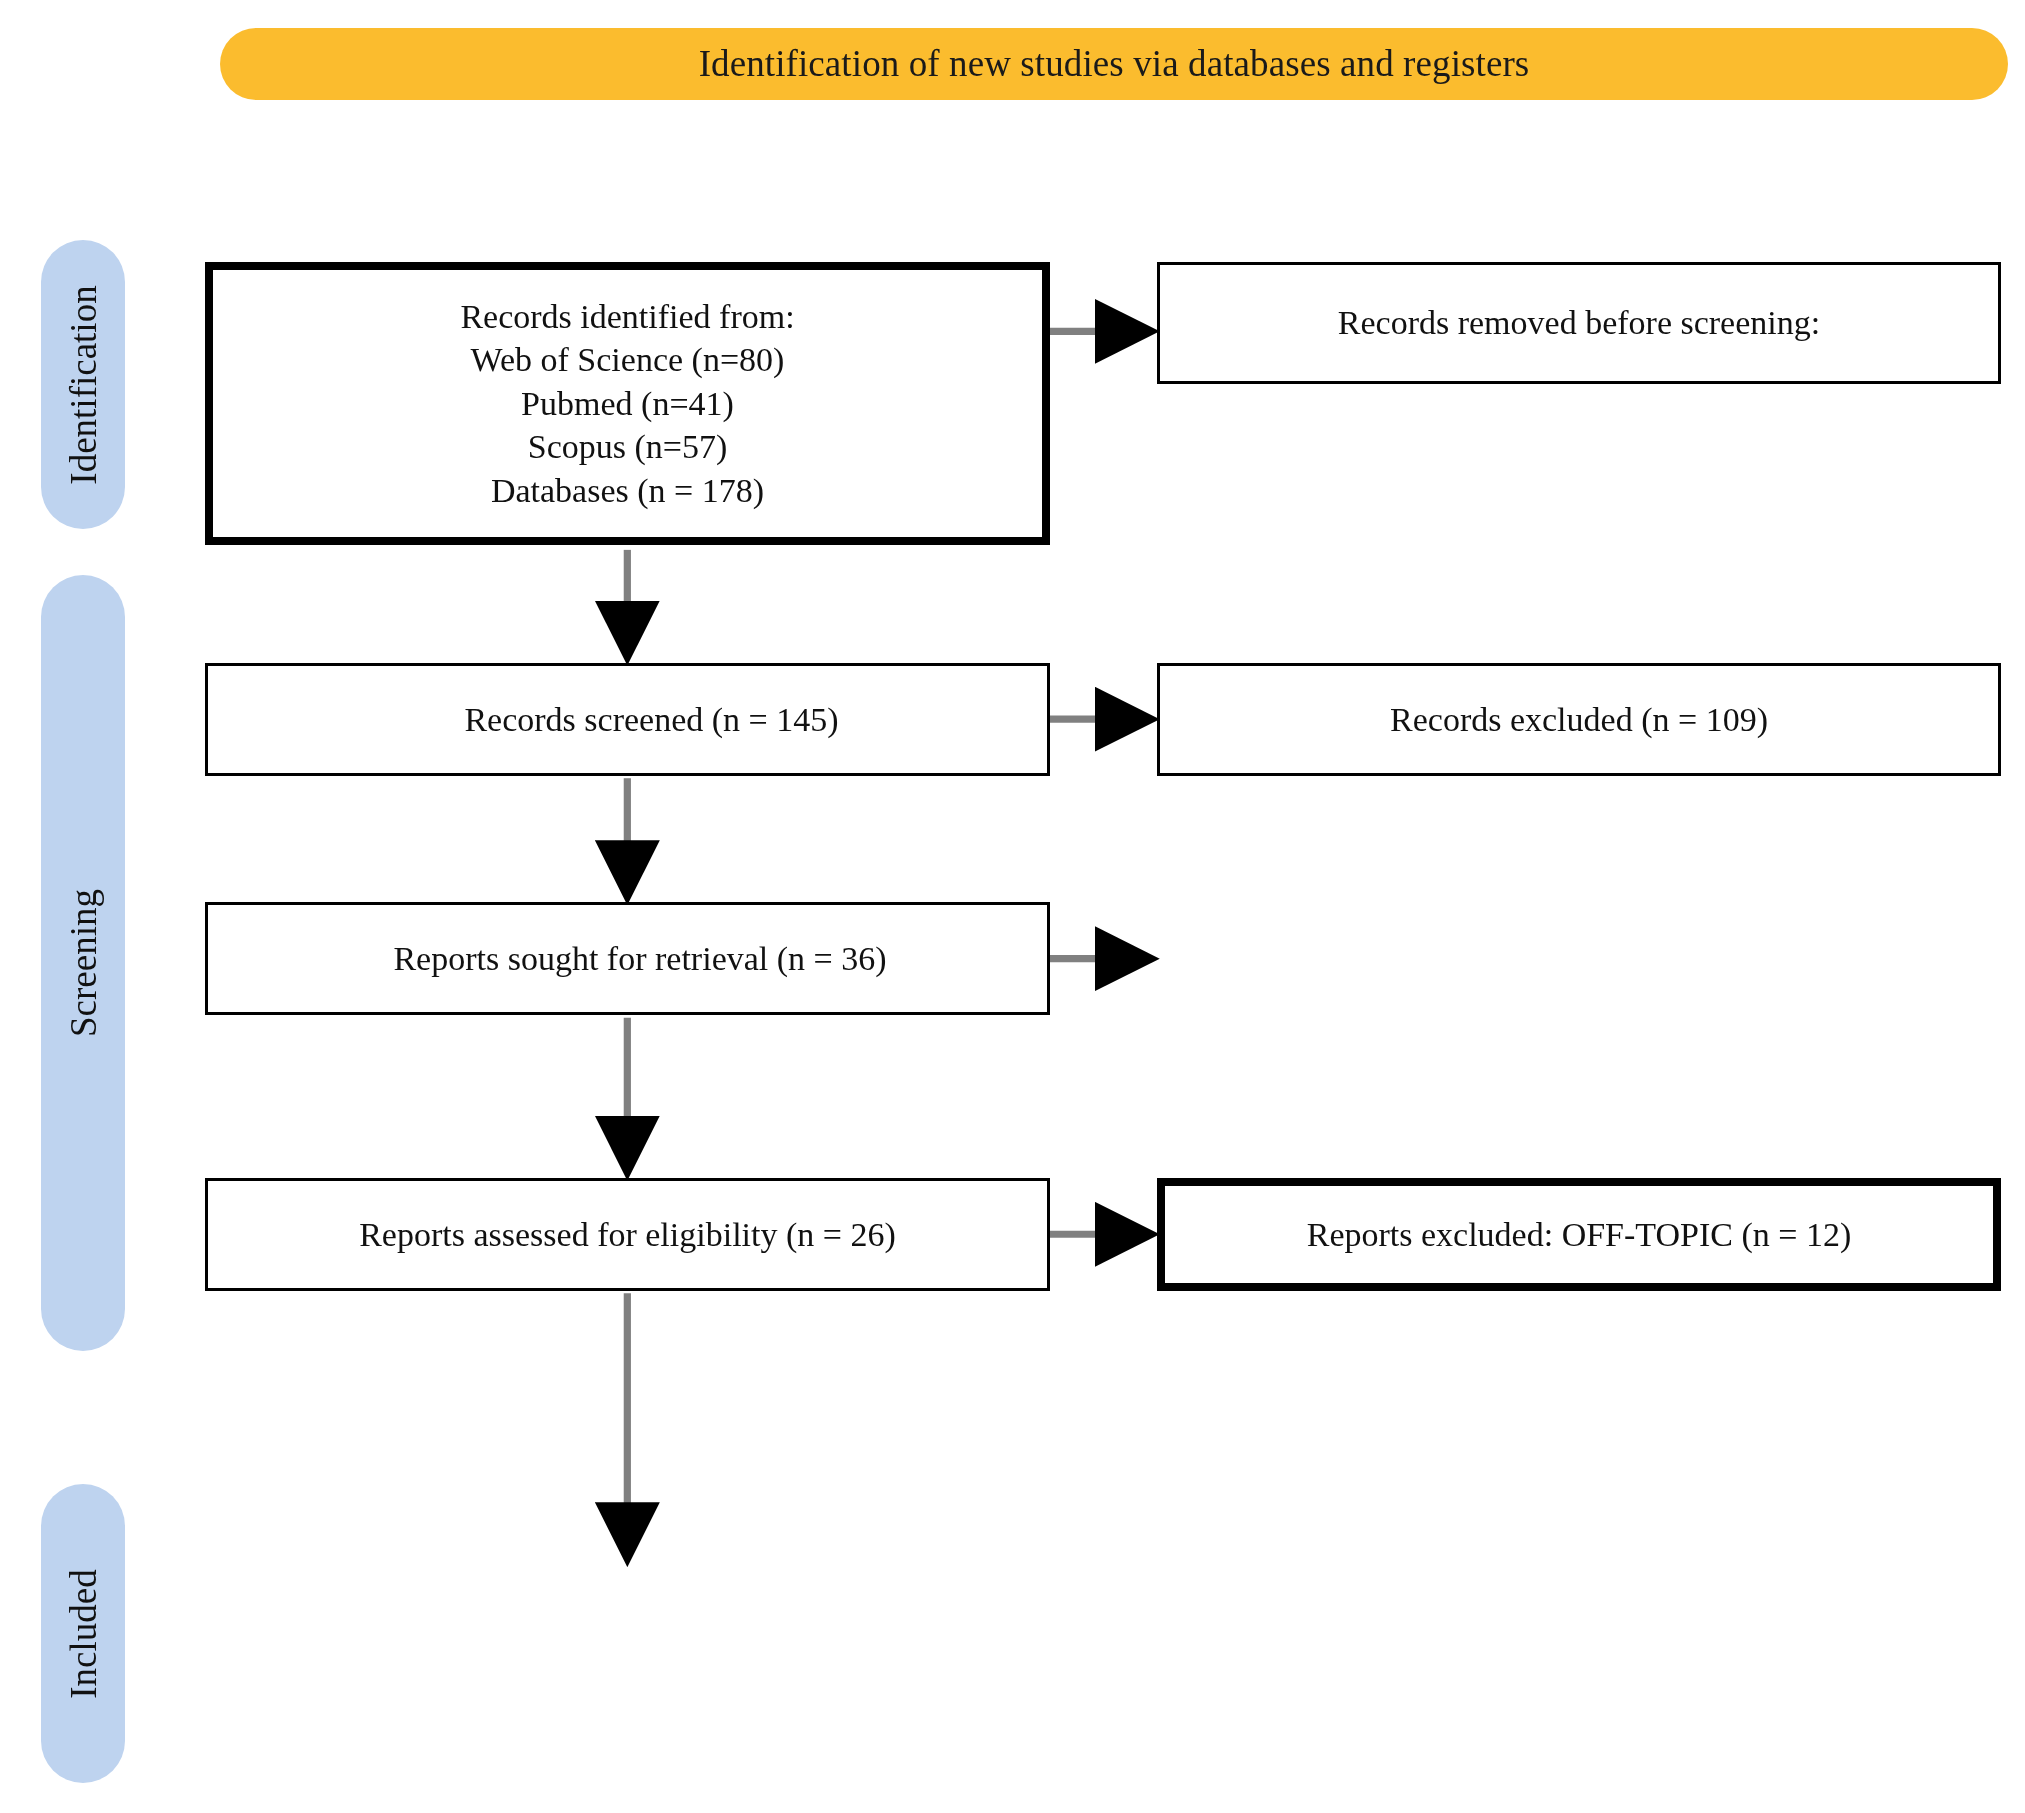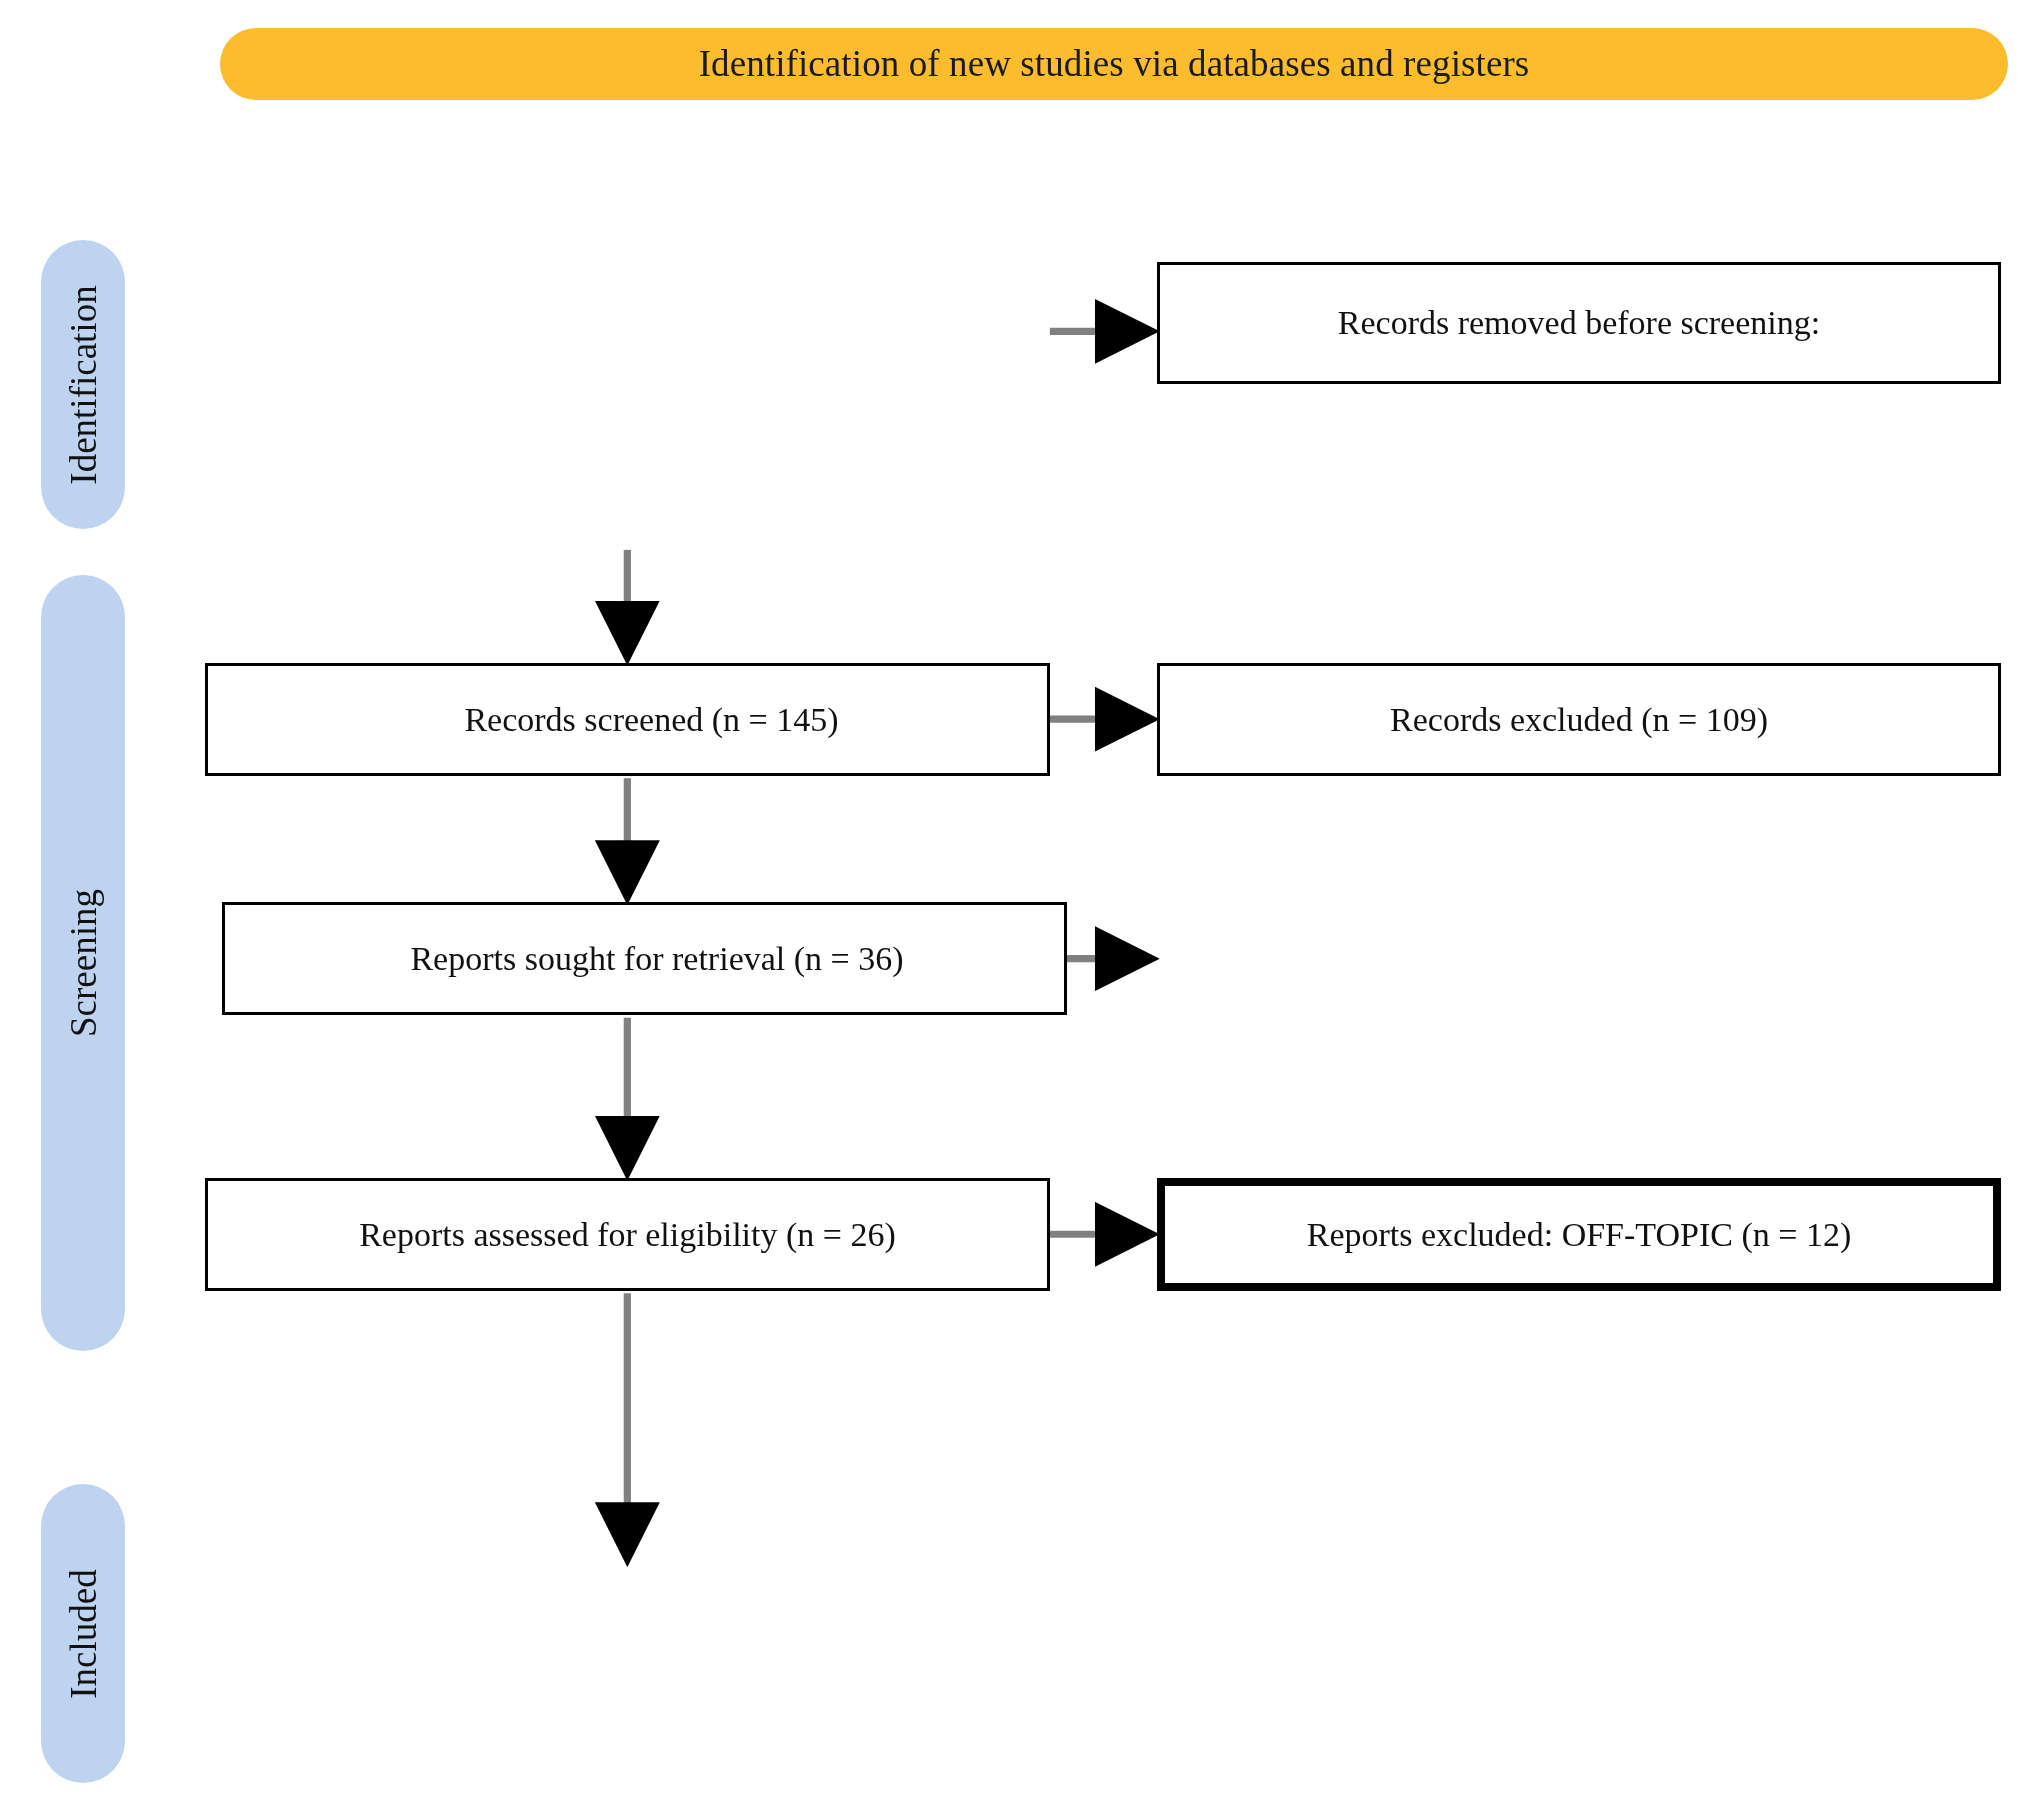--- a/index.html
+++ b/index.html
@@ -88,21 +88,21 @@
   .box-text .ln { display: block; }
 
   
   #box-identified {
     left: 205px;  top: 262px;  width: 845px; height: 283px;
   }
   #box-screened {
     left: 205px;  top: 663px; width: 845px; height: 113px; padding-left: 48px;
   }
   #box-sought {
-    left: 222px;  top: 902px; width: 845px; height: 113px; padding-left: 25px;
+    left: 205px;  top: 902px; width: 845px; height: 113px; padding-left: 25px;
   }
   #box-assessed {
     left: 205px;  top: 1178px; width: 845px; height: 113px;
   }
   #box-included {
     left: 205px;  top: 1564px; width: 845px; height: 113px;
   }
 
   
   #box-removed {
@@ -165,20 +165,29 @@
 
     <line x1="1600" y1="1461" x2="1752" y2="1461" stroke="#808080" stroke-width="11" marker-end="url(#ah)"></line>
 
     <line x1="956" y1="1551" x2="956" y2="1784" stroke="#808080" stroke-width="11" marker-end="url(#ah)"></line>
 
     <line x1="1600" y1="1881" x2="1752" y2="1881" stroke="#808080" stroke-width="11" marker-end="url(#ah)"></line>
 
     <line x1="956" y1="1971" x2="956" y2="2373" stroke="#808080" stroke-width="11" marker-end="url(#ah)"></line>
   </svg>
 
+  <div class="box thick" id="box-identified">
+    <div class="box-text">
+      <span class="ln">Records identified from:</span>
+      <span class="ln">Web of Science (n=80)</span>
+      <span class="ln">Pubmed (n=41)</span>
+      <span class="ln">Scopus (n=57)</span>
+      <span class="ln">Databases (n = 178)</span>
+    </div>
+  </div>
 
   <div class="box thin" id="box-removed">
     <div class="box-text">
       <span class="ln">Records removed before screening:</span>
     </div>
   </div>
 
   <div class="box thin" id="box-screened">
     <div class="box-text">
       <span class="ln">Records screened (n = 145)</span>

